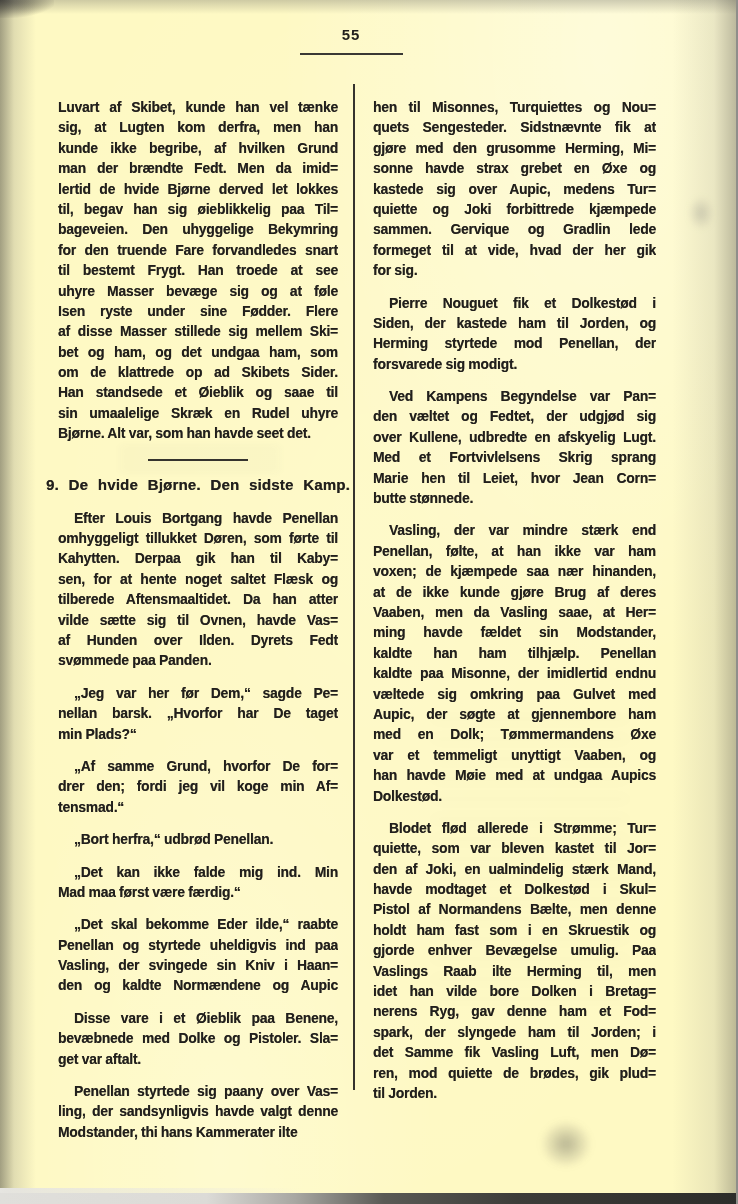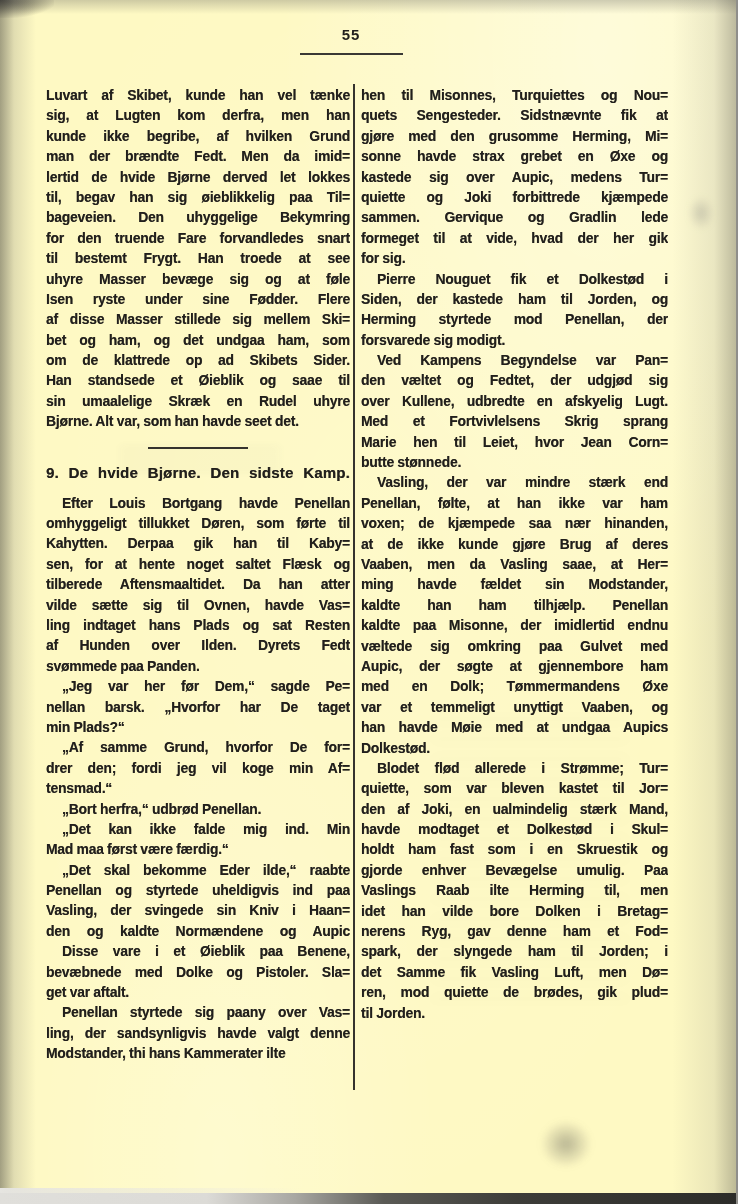--- a/index.html
+++ b/index.html
@@ -45,21 +45,21 @@
     position:absolute;left:299px;top:26px;width:104px;z-index:5;
     text-align:center;font-size:15px;font-weight:700;letter-spacing:1px;
   }
   .folio-rule{position:absolute;left:300px;top:53px;width:103px;height:2px;background:#3a3935;z-index:5;}
 
   .col{position:absolute;top:86px;z-index:5;}
   .col-left{left:46px;width:304px;}
   .col-right{left:361px;width:307px;}
   .divider{position:absolute;left:353px;top:84px;width:2px;height:1006px;background:#35332e;z-index:5;}
 
-  .para{margin:0;}
+  .para{margin:12px;}
   .line{
     height:20.4px;line-height:20.4px;
     font-size:13.8px;font-weight:700;
     letter-spacing:-0.15px;word-spacing:-0.3px;
     text-align:justify;text-align-last:justify;
     overflow:hidden;
     text-shadow:0.2px 0.2px 0.4px rgba(33,31,28,.65);
   }
   .line.pl{text-align-last:left;}
   .line.ind{text-indent:16px;}
@@ -111,21 +111,20 @@
       </div>
       <div class="col-rule"></div>
       <div class="heading">9. De hvide Bjørne. Den sidste Kamp.</div>
       <div class="para">
         <div class="line ind">Efter Louis Bortgang havde Penellan</div>
         <div class="line">omhyggeligt tillukket Døren, som førte til</div>
         <div class="line">Kahytten. Derpaa gik han til Kaby=</div>
         <div class="line">sen, for at hente noget saltet Flæsk og</div>
         <div class="line">tilberede Aftensmaaltidet. Da han atter</div>
         <div class="line">vilde sætte sig til Ovnen, havde Vas=</div>
-        <div class="line">ling indtaget hans Plads og sat Resten</div>
         <div class="line">af Hunden over Ilden. Dyrets Fedt</div>
         <div class="line pl">svømmede paa Panden.</div>
       </div>
       <div class="para">
         <div class="line ind">„Jeg var her før Dem,“ sagde Pe=</div>
         <div class="line">nellan barsk. „Hvorfor har De taget</div>
         <div class="line pl">min Plads?“</div>
       </div>
       <div class="para">
         <div class="line ind">„Af samme Grund, hvorfor De for=</div>
@@ -196,20 +195,21 @@
         <div class="line">med en Dolk; Tømmermandens Øxe</div>
         <div class="line">var et temmeligt unyttigt Vaaben, og</div>
         <div class="line">han havde Møie med at undgaa Aupics</div>
         <div class="line pl">Dolkestød.</div>
       </div>
       <div class="para">
         <div class="line ind">Blodet flød allerede i Strømme; Tur=</div>
         <div class="line">quiette, som var bleven kastet til Jor=</div>
         <div class="line">den af Joki, en ualmindelig stærk Mand,</div>
         <div class="line">havde modtaget et Dolkestød i Skul=</div>
+        <div class="line">Pistol af Normandens Bælte, men denne</div>
         <div class="line">holdt ham fast som i en Skruestik og</div>
         <div class="line">gjorde enhver Bevægelse umulig. Paa</div>
         <div class="line">Vaslings Raab ilte Herming til, men</div>
         <div class="line">idet han vilde bore Dolken i Bretag=</div>
         <div class="line">nerens Ryg, gav denne ham et Fod=</div>
         <div class="line">spark, der slyngede ham til Jorden; i</div>
         <div class="line">det Samme fik Vasling Luft, men Dø=</div>
         <div class="line">ren, mod quiette de brødes, gik plud=</div>
         <div class="line pl">til Jorden.</div>
       </div>

